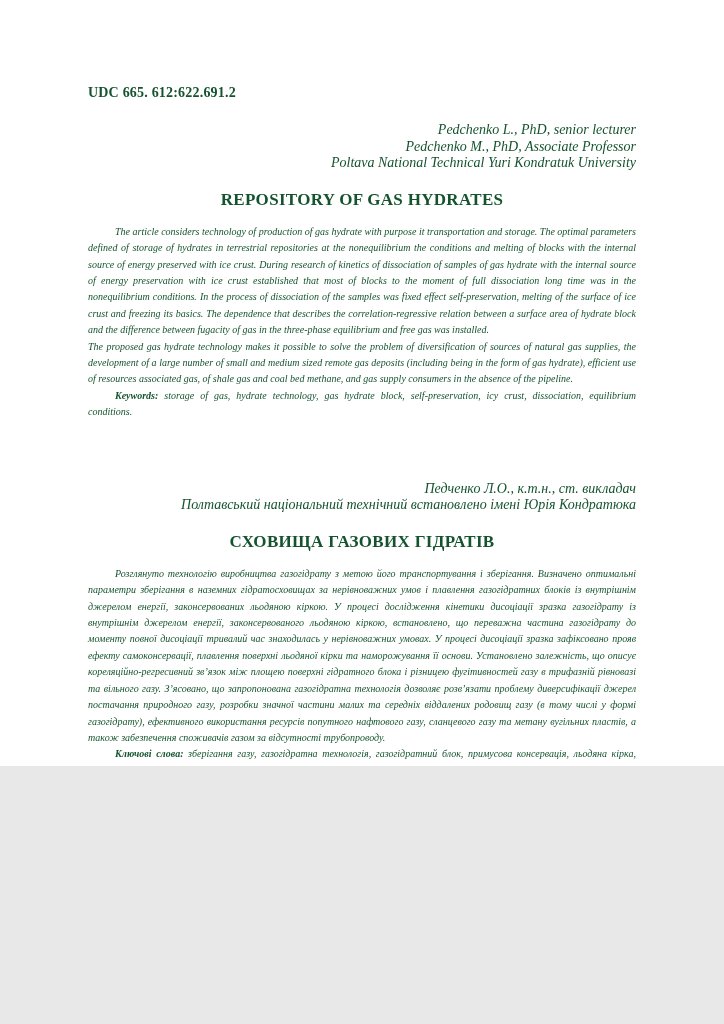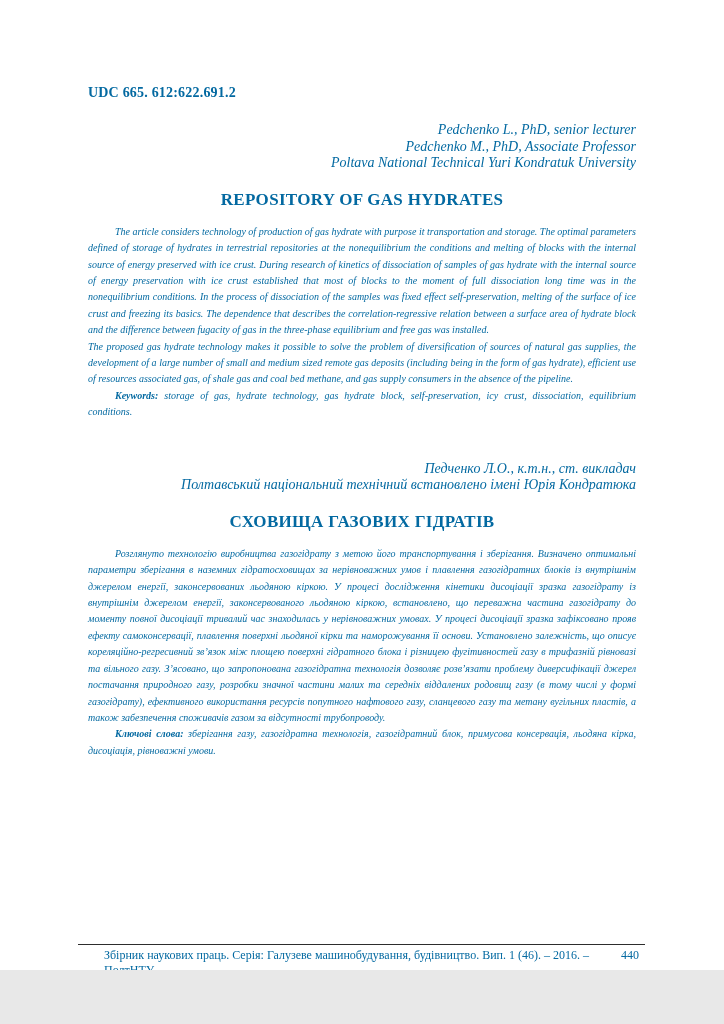--- a/index.html
+++ b/index.html
@@ -1,40 +1,40 @@
 <!DOCTYPE html>
 <html><head>
 <meta charset="utf-8">
 <style>
   * { box-sizing: border-box; }
   html, body { margin: 0; padding: 0; background: #e8e8e8; }
   .page {
     position: relative;
     width: 724px;
-    height: 970px;
+    height: 766px;
     margin: 0 auto;
     background: #ffffff;
-    color: #0369a1;
+    color: #14532d;
     font-family: "Liberation Serif", "DejaVu Serif", serif;
     overflow: hidden;
   }
   .content { padding: 85px 88px 0 88px; }
   .udc {
     font-weight: bold;
     font-size: 14px;
     letter-spacing: 0.2px;
   }
   .authors {
     text-align: right;
     font-style: italic;
     font-size: 14px;
     line-height: 16.6px;
   }
   .authors-en { margin-top: 21px; }
-  .authors-uk { margin-top: 40px; }
+  .authors-uk { margin-top: 60px; }
   .title {
     text-align: center;
     font-weight: bold;
     font-size: 17px;
     line-height: 20px;
     margin: 18px 0 0 0;
     letter-spacing: 0.3px;
   }
   .abs {
     text-align: justify;

